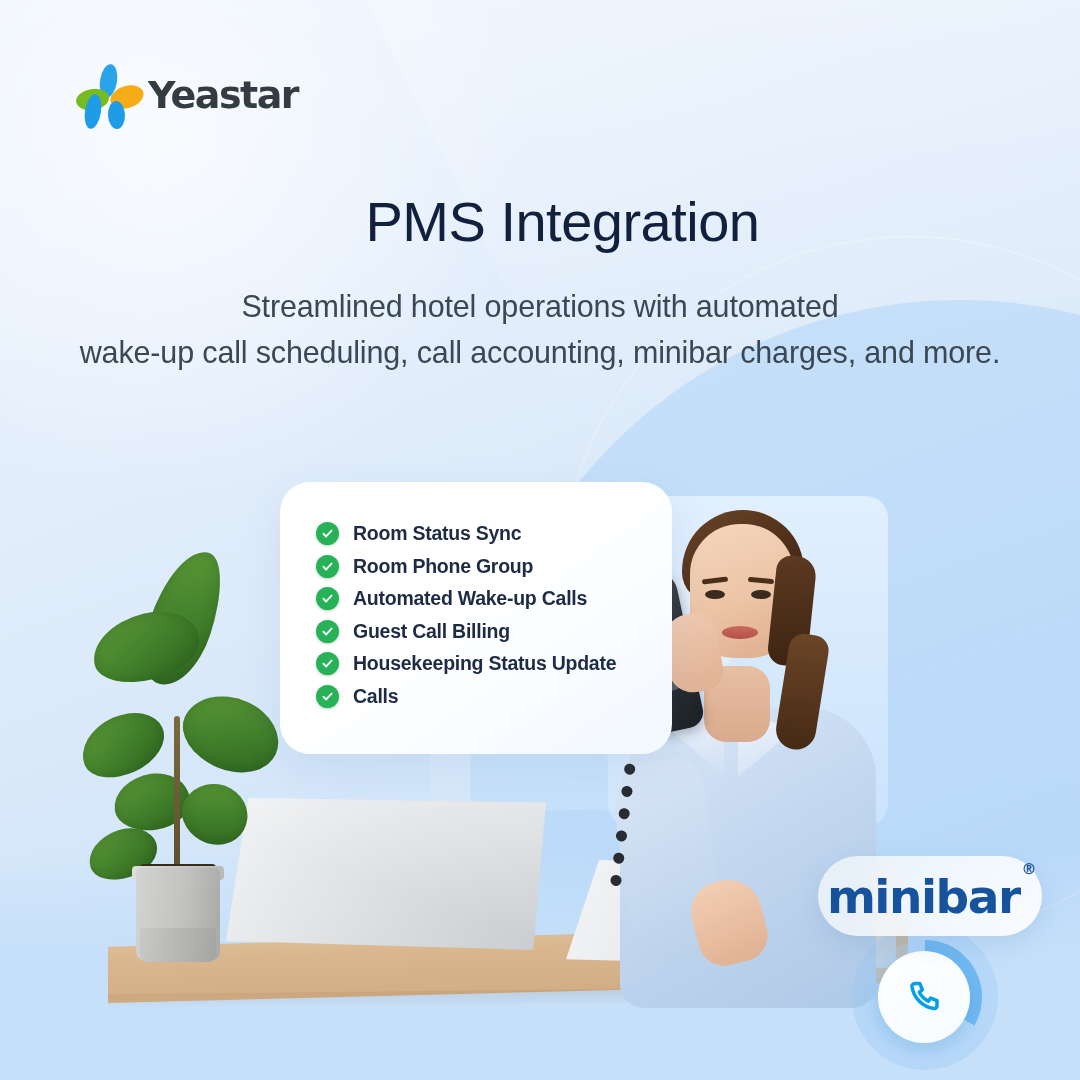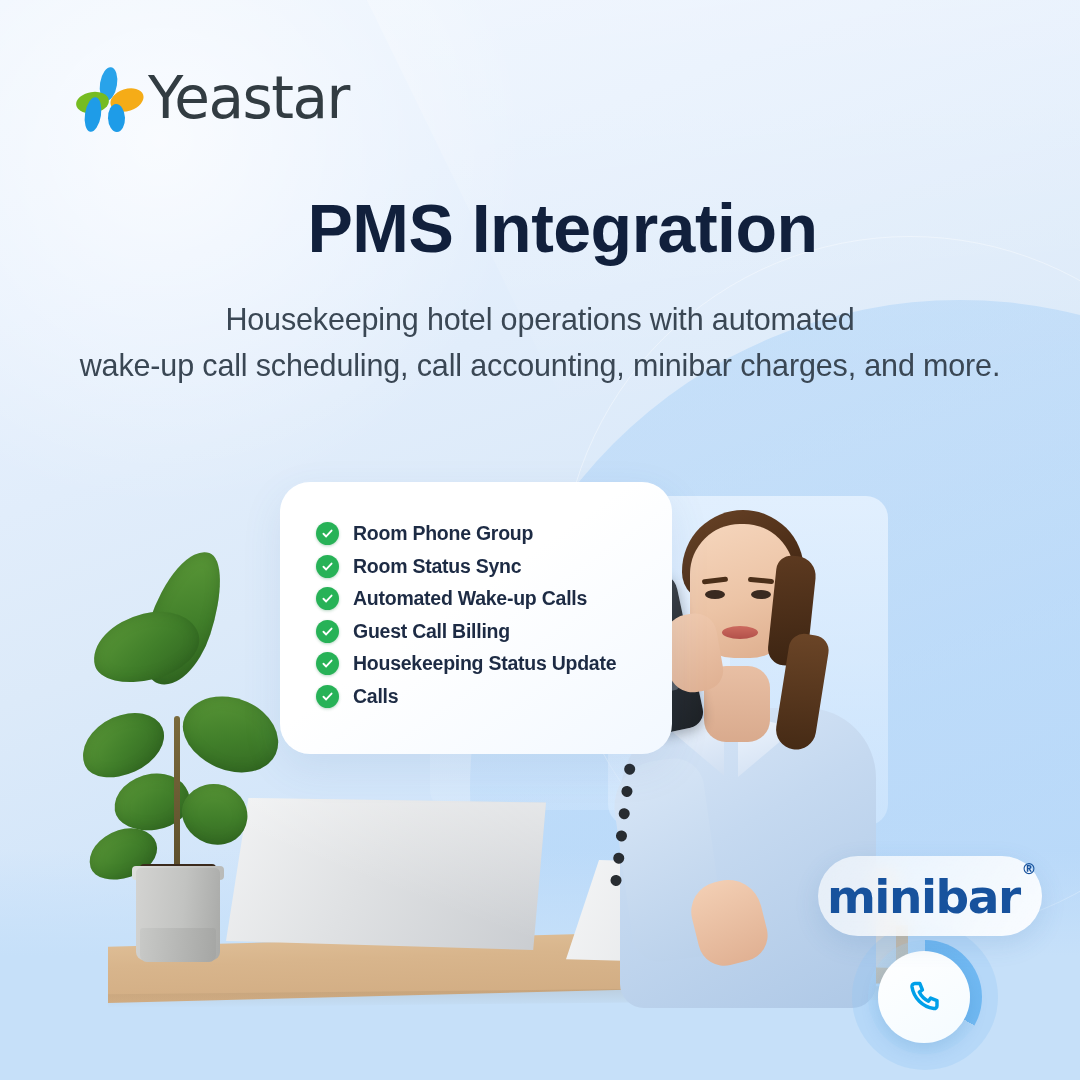--- a/index.html
+++ b/index.html
@@ -55,28 +55,28 @@
   
   #logo { position:absolute; left:78px; top:64px; display:flex; align-items:center; gap:14px; }
   .logo-mark { position:relative; width:56px; height:62px; }
   .logo-mark i { position:absolute; display:block; border-radius:50%; }
   .p-top    { width:17px; height:34px; left:22px; top:0px;   background:#29a3ea; transform:rotate(9deg); }
   .p-orange { width:34px; height:22px; left:32px; top:22px;  background:#f5ac17; transform:rotate(-18deg); }
   .p-green  { width:33px; height:21px; left:-2px; top:25px;  background:#76bc21; transform:rotate(-9deg); }
   .p-bl     { width:16px; height:35px; left:7px;  top:30px;  background:#1e9ce8; transform:rotate(9deg); }
   .p-br     { width:17px; height:28px; left:30px; top:37px;  background:#1e9ce8; transform:rotate(-2deg); }
   .logo-word {
-    font-size:58px; font-weight:400; letter-spacing:-1.5px;
+    font-size:38px; font-weight:700; letter-spacing:-1.5px;
     color:#323c42; font-family:"DejaVu Sans", sans-serif;
   }
 
   
   #headline { position:absolute; left:0; top:192px; width:1080px; text-align:center; }
   #title {
-    font-size:68px; font-weight:700; letter-spacing:-0.5px;
+    font-size:56px; font-weight:400; letter-spacing:-0.5px;
     color:#11203c; line-height:1.08;padding-left:45px;
   }
   #subtitle {
     margin-top:32px;
     font-size:30.5px; font-weight:400; line-height:1.50;
     color:#3a4754; letter-spacing:-0.15px;
   }
   #subtitle span { display:block; }
 
   
@@ -365,21 +365,21 @@
       <i class="p-green"></i>
       <i class="p-bl"></i>
       <i class="p-br"></i>
     </div>
     <div class="logo-word">Yeastar</div>
   </div>
 
   <div id="headline">
     <h1 id="title">PMS Integration</h1>
     <div id="subtitle">
-      <span>Housekeeping hotel operations with automated</span>
+      <span>Streamlined hotel operations with automated</span>
       <span>wake-up call scheduling, call accounting, minibar charges, and more.</span>
     </div>
   </div>
 
   <div id="scene">
 
     <div class="scene-panel"></div>
     <div class="scene-panel2"></div>
 
     <div class="desk"></div>
@@ -443,29 +443,29 @@
       </span>
     </div>
 
     <div id="feature-card">
       <div class="feature-item">
         <span class="check">
           <svg viewBox="0 0 24 24" fill="none" stroke="#ffffff" stroke-width="3.4" stroke-linecap="round" stroke-linejoin="round">
               <path d="M4.5 12.5l5 5 10-11"></path>
             </svg>
         </span>
-        <span class="feature-label">Room Phone Group</span>
+        <span class="feature-label">Room Status Sync</span>
       </div>
       <div class="feature-item">
         <span class="check">
           <svg viewBox="0 0 24 24" fill="none" stroke="#ffffff" stroke-width="3.4" stroke-linecap="round" stroke-linejoin="round">
               <path d="M4.5 12.5l5 5 10-11"></path>
             </svg>
         </span>
-        <span class="feature-label">Room Status Sync</span>
+        <span class="feature-label">Room Phone Group</span>
       </div>
       <div class="feature-item">
         <span class="check">
           <svg viewBox="0 0 24 24" fill="none" stroke="#ffffff" stroke-width="3.4" stroke-linecap="round" stroke-linejoin="round">
               <path d="M4.5 12.5l5 5 10-11"></path>
             </svg>
         </span>
         <span class="feature-label">Automated Wake-up Calls</span>
       </div>
       <div class="feature-item">

